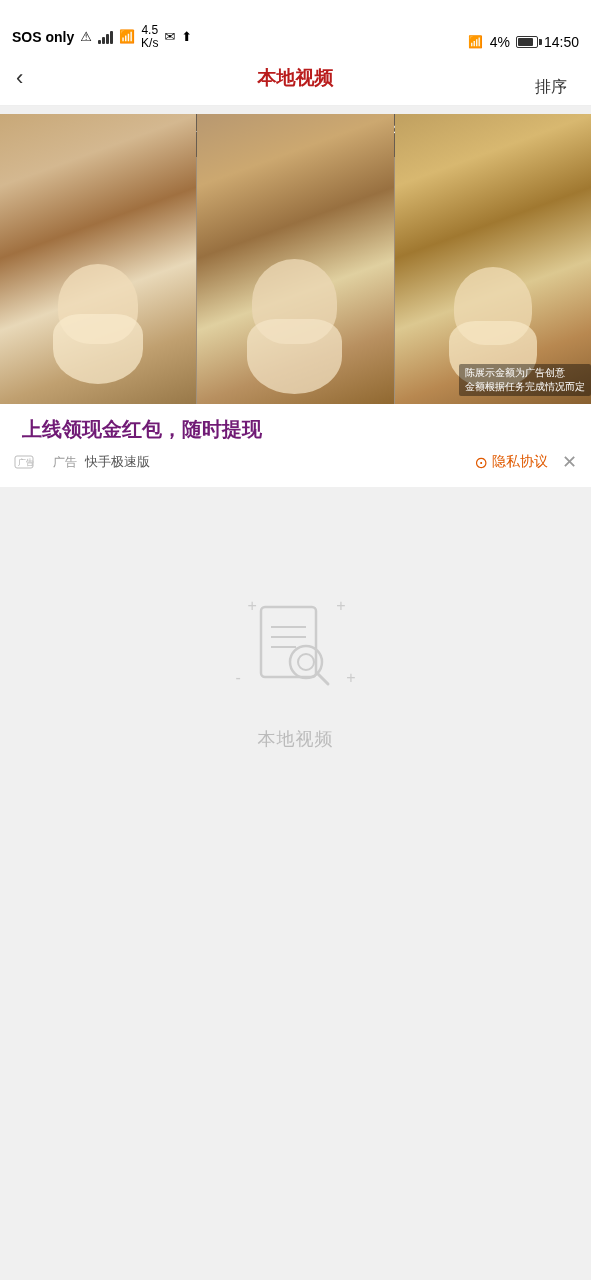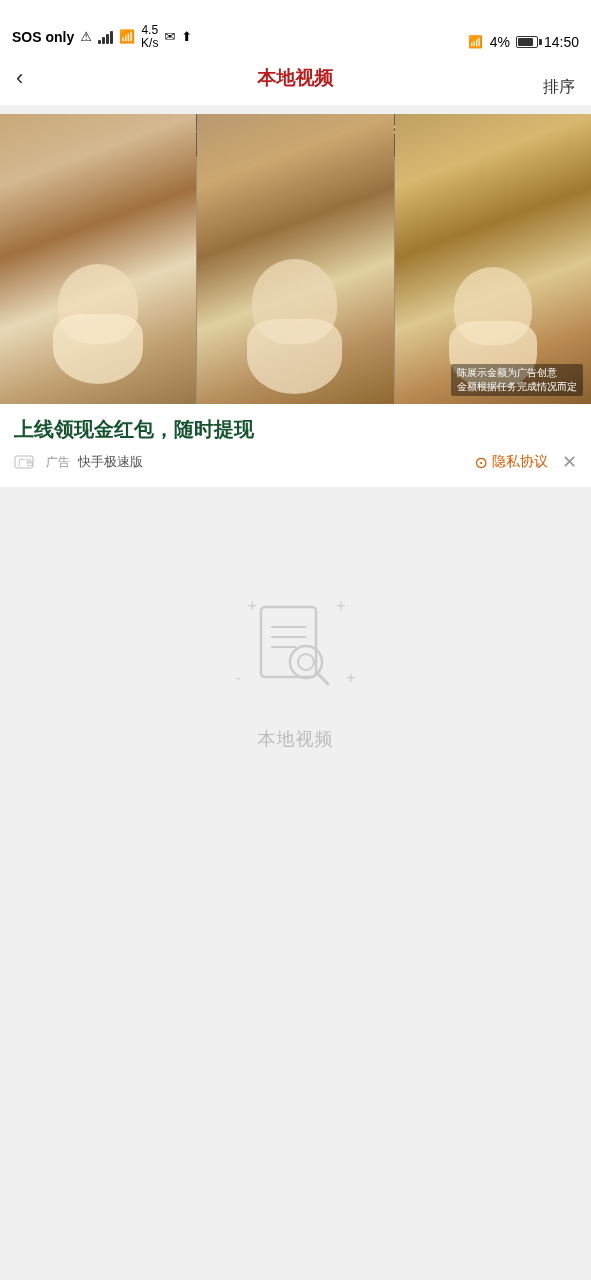--- a/index.html
+++ b/index.html
@@ -89,21 +89,20 @@
     .navbar-title {
       font-size: 19px;
       font-weight: 600;
       color: #b91c1c;
     }
     .navbar-sort {
       font-size: 16px;
       color: #333;
       cursor: pointer;
       width: 40px;
-      text-align: right;
       margin-top: 19px;
     }
 
     
     .nav-divider {
       width: 100%;
       height: 8px;
       background: #f0f0f0;
     }
 
@@ -145,50 +144,50 @@
       font-size: 11px;
       color: #fff;
       background: rgba(0,0,0,0.35);
       line-height: 1.5;
     }
 
     
     .ad-image-bottom-text {
       position: absolute;
       bottom: 8px;
-      right: 8px;
+      right: 0;
       font-size: 11px;
       color: #fff;
       background: rgba(0,0,0,0.4);
       padding: 2px 6px;
       border-radius: 2px;
     }
 
     .ad-title {
       font-size: 20px;
       font-weight: 600;
-      color: #14532d;
-      padding: 12px 14px 8px;
+      color: #701a75;
+      padding: 12px 22px 8px;
     }
 
     .ad-footer {
       display: flex;
       align-items: center;
       justify-content: space-between;
       padding: 0 14px 14px;
     }
     .ad-footer-left {
       display: flex;
       align-items: center;
       gap: 8px;
     }
     .ad-tag {
       display: flex;
       align-items: center;
-      gap: 12px;
+      gap: 19px;
       font-size: 12px;
       color: #999;
     }
     .ad-source {
       font-size: 13px;
       color: #555;
     }
     .ad-footer-right {
       display: flex;
       align-items: center;

